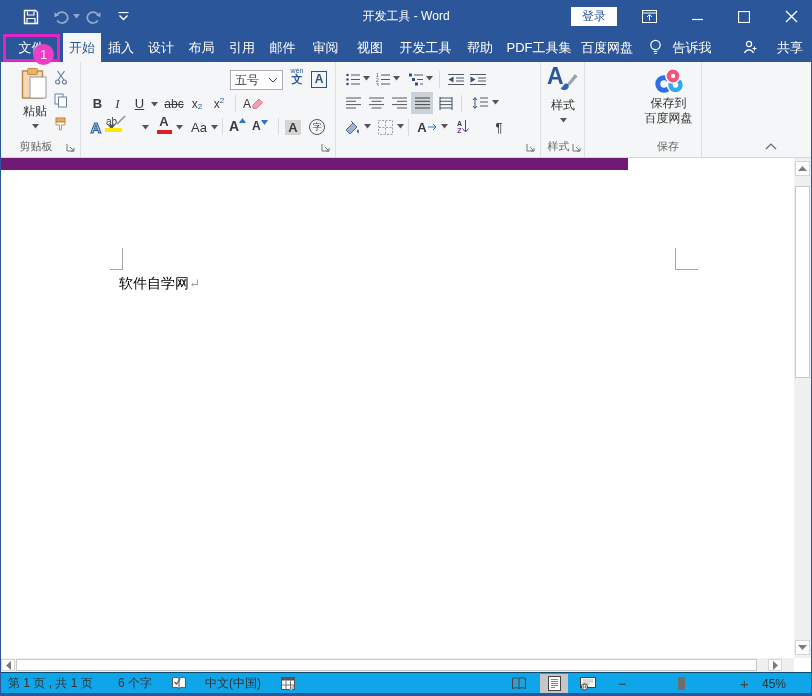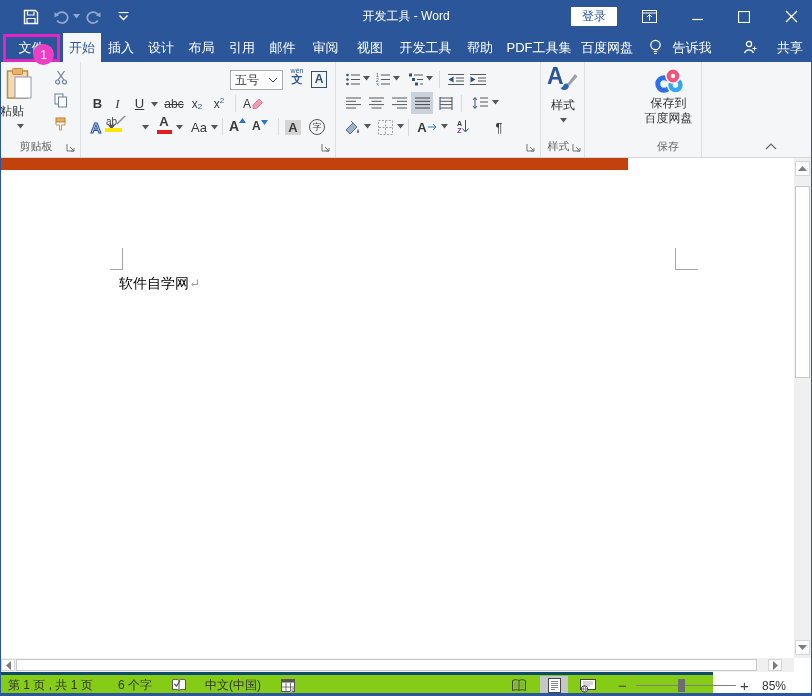--- a/index.html
+++ b/index.html
@@ -22,34 +22,34 @@
 .group{position:absolute;top:0;height:95px;border-right:1px solid #dde0e3}
 .grouplabel{position:absolute;bottom:3px;left:0;right:0;text-align:center;font-size:11px;color:#666}
 .launcher{position:absolute;bottom:4px;right:4px;width:10px;height:10px}
 .bigbtn{display:flex;flex-direction:column;align-items:center}
 .dd{width:7px;height:5px}
 .icbtn{display:flex;align-items:center;justify-content:center}
 .combo{background:#fff;border:1px solid #ababb2;display:flex;align-items:center;font-size:12px;color:#333}
 .combo .chev{margin-left:auto}
 .vsep{position:absolute;width:1px;background:#d8dadd}
 
-#docarea{position:absolute;left:0;top:158px;width:628px;height:500px;background:#c2410c}
+#docarea{position:absolute;left:0;top:158px;width:628px;height:500px;background:#701a75}
 #page{position:absolute;left:0px;top:12px;width:794px;height:488px;background:#fff}
 .cropmark{position:absolute}
 #doctext{position:absolute;left:119px;top:105px;font-size:14px;color:#000;font-family:"Liberation Serif","DejaVu Serif",serif}
 #pilcrow{color:#9a9a9a;font-size:13px}
 
 #vscroll{position:absolute;left:794px;top:158px;width:17px;height:500px;background:#f0f0f0}
 #vthumb{position:absolute;left:1px;top:28px;width:15px;height:192px;background:#fefefe;border:1px solid #c8c8c8}
 .sbarrow{display:flex;align-items:center;justify-content:center}
 #hscroll{position:absolute;left:0;top:658px;width:794px;height:14px;background:#f0f0f0}
 #hthumb{position:absolute;left:16px;top:1px;width:741px;height:12px;background:#fefefe;border:1px solid #c8c8c8}
 .arrowbox{background:#fdfdfd;border:1px solid #d5d5d5}
 
-#statusbar{position:absolute;left:0;top:672px;width:713px;height:21px;background:#84cc16;border-top:3px solid #0c4a6e;color:#333;font-size:12px}
+#statusbar{position:absolute;left:0;top:672px;width:812px;height:21px;background:#0ea5e9;border-top:1px solid #0c4a6e;color:#333;font-size:12px}
 #statusbar .sitem{position:absolute;top:0;height:21px;display:flex;align-items:center}
 #bluebar{position:absolute;left:0;top:693px;width:812px;height:3px;background:#2b579a}
 .viewbtn{position:absolute;top:1px;width:28px;height:19px;display:flex;align-items:center;justify-content:center}
 .viewbtn.active{background:#c6c6c6}
 #winborder{position:absolute;inset:0;border:1px solid #2b579a;pointer-events:none;z-index:50}
 </style>
 </head>
 <body>
 
 <div id="titlebar">
@@ -138,21 +138,21 @@
       </svg>
   </div>
   <div class="tab" style="left:773px;width:34px">共享</div>
 </div>
 <div id="file-annotation" style="left:3px;top:34px;width:57px;height:28px;border:3px solid #e524c8;position:absolute;z-index:5"></div>
 <div id="file-badge" style="position:absolute;left:33px;top:44px;width:21px;height:21px;border-radius:50%;background:#ec3fc6;color:#fff;display:flex;align-items:center;justify-content:center;font-size:12px;z-index:6">1</div>
 
 <div id="ribbon">
 
   <div class="group" style="left:0;width:81px">
-    <div class="abs" style="left:0;top:6px;width:40px;text-align:left">
+    <div class="abs" style="left:15px;top:6px;width:40px;text-align:center">
       <svg width="30" height="32" viewBox="0 0 30 32" style="margin:0 auto">
           <rect x="2.5" y="3" width="20" height="27" fill="#f3d9b7" stroke="#c08b45" stroke-width="1.5"></rect>
           <rect x="7.5" y="0.5" width="10" height="6" rx="1" fill="#e8b267" stroke="#c08b45"></rect>
           <rect x="10" y="9" width="16" height="21" fill="#fff" stroke="#8f9aa8"></rect>
         </svg>
       <div style="font-size:12px;color:#333;margin-top:3px">粘贴</div>
       <svg class="dd" style="margin:4px auto 0" viewBox="0 0 7 5">
           <path d="M0 0 h7 l-3.5 4.5 z" fill="#555"></path>
         </svg>
     </div>
@@ -523,16 +523,16 @@
         <path d="M3 3 h10 M3 5 h10 M3 7 h7" stroke="#999" stroke-width="0.8"></path>
         <circle cx="4.5" cy="10" r="3.2" fill="#fff" stroke="#444"></circle>
         <path d="M1.3 10 h6.4 M4.5 6.8 c-1.8 1.8 -1.8 4.6 0 6.4 c1.8 -1.8 1.8 -4.6 0 -6.4" fill="none" stroke="#444" stroke-width="0.6"></path>
       </svg>
   </div>
   <div class="sitem" style="left:618px;font-size:15px;color:#444">−</div>
   <div style="position:absolute;left:636px;top:10px;width:100px;height:1px;background:#808080"></div>
   <div style="position:absolute;left:684px;top:6px;width:1px;height:9px;background:#808080"></div>
   <div style="position:absolute;left:678px;top:4px;width:7px;height:13px;background:#6d6d6d"></div>
   <div class="sitem" style="left:740px;font-size:15px;color:#444">+</div>
-  <div class="sitem" style="left:762px">85%</div>
+  <div class="sitem" style="left:762px">45%</div>
 </div>
 <div id="bluebar"></div>
 <div id="winborder"></div>
 
 </body></html>

